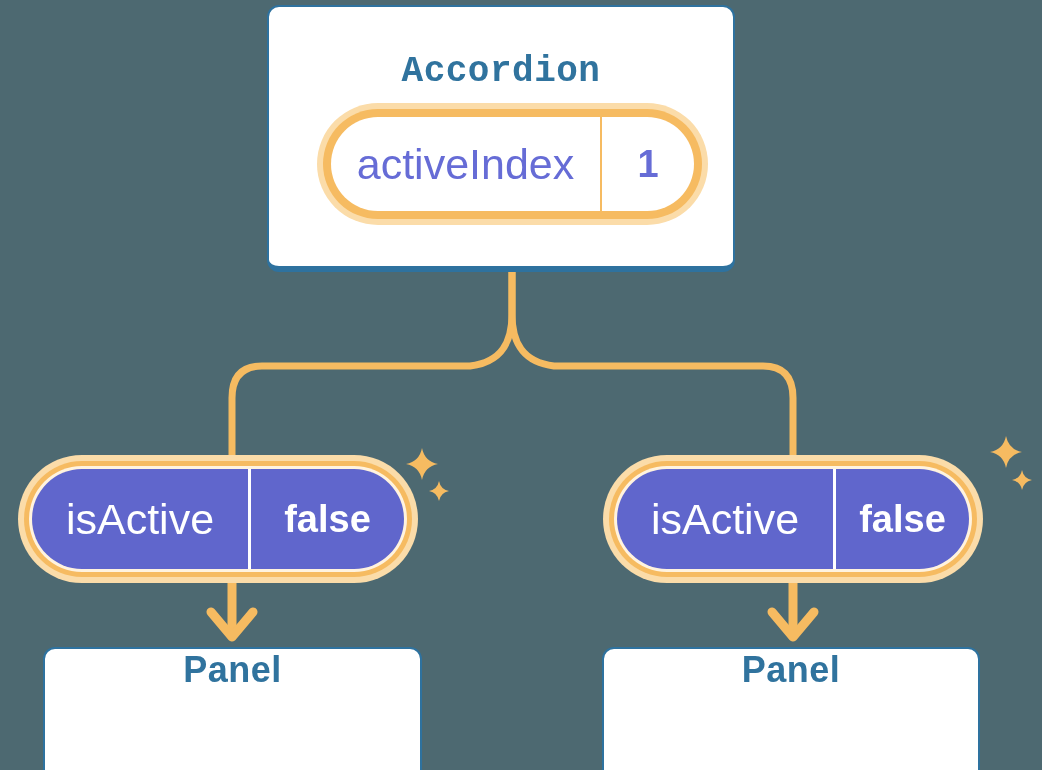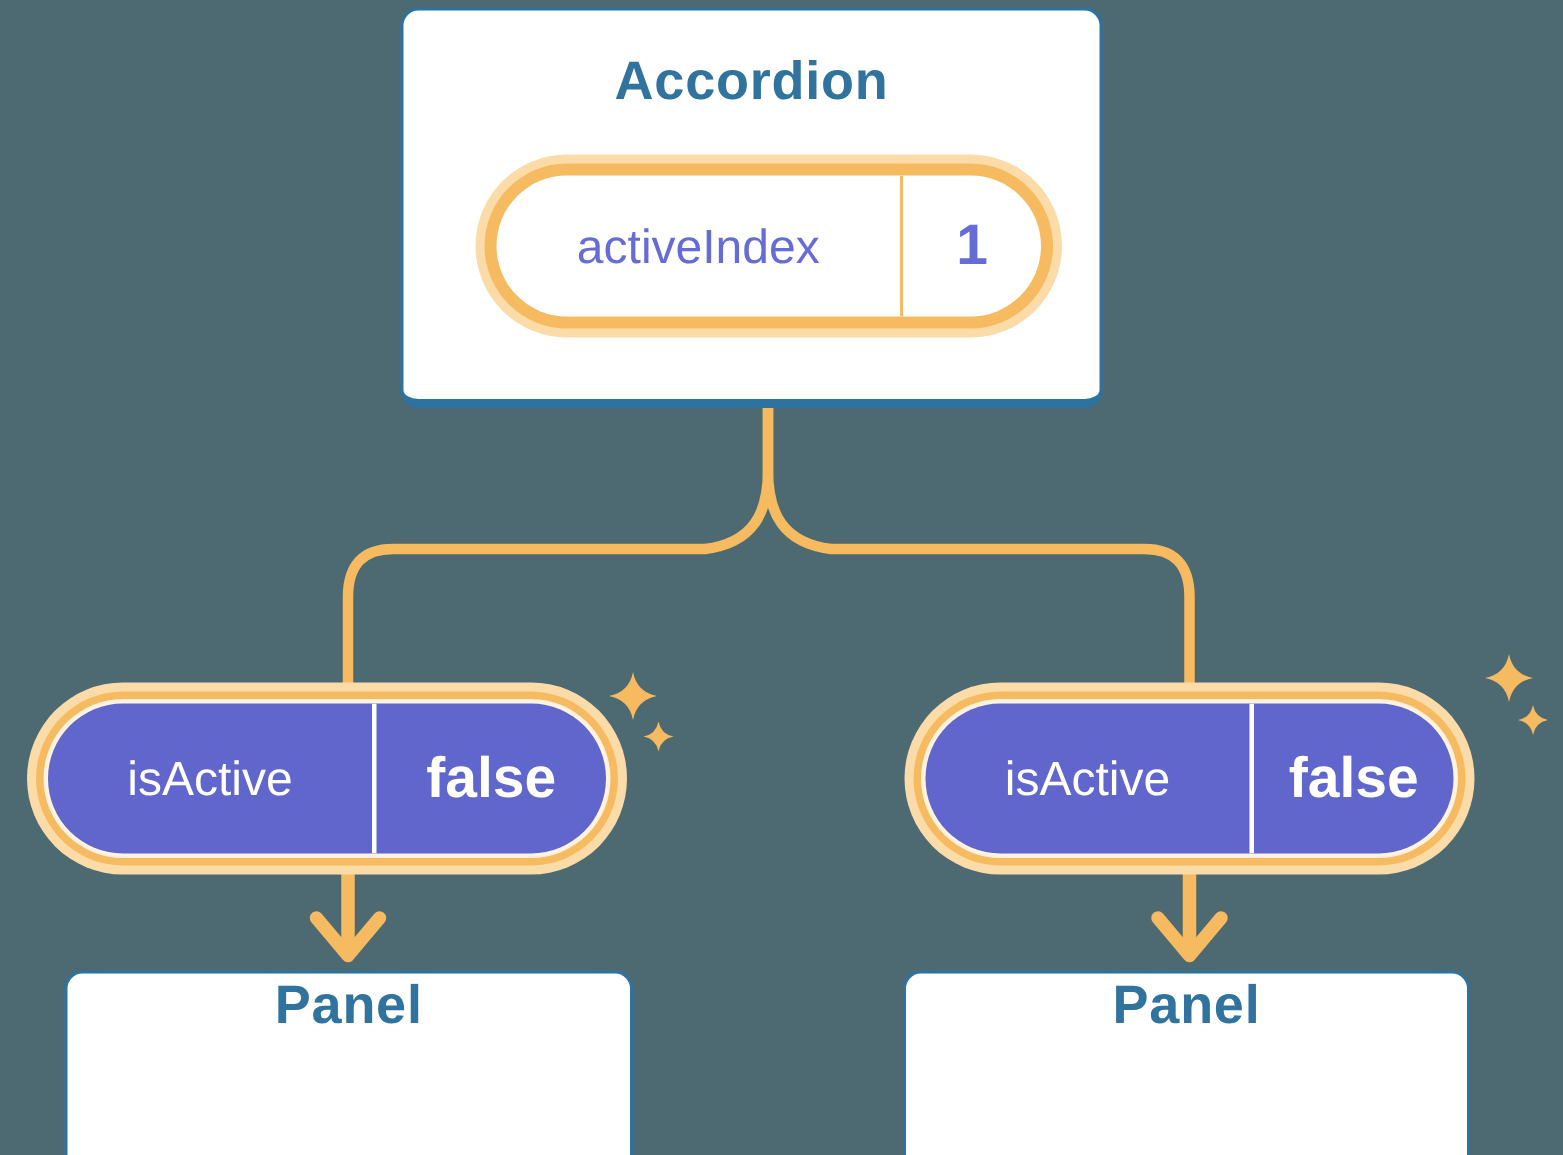--- a/index.html
+++ b/index.html
@@ -14,39 +14,39 @@
   .card{
     position:absolute;background:var(--white);
     border:2px solid var(--box-border);border-bottom-width:6px;
     border-radius:12px;color:var(--box-text);
   }
   .card-title{
     text-align:center;font-size:36px;font-weight:700;color:var(--box-text);
     letter-spacing:.5px;
   }
   #accordion-box{left:267px;top:5px;width:468px;height:267px;}
-  #accordion-box .card-title{margin-top:26px;}
+  #accordion-box .card-title{margin-top:44px;font-family:Liberation Mono, monospace;}
 
   .panel-box{display:flex;justify-content:center;height:147px;}
   #panel-left{left:43px;top:647px;width:379px;}
   #panel-right{left:602px;top:647px;width:378px;}
 
   .pill{
     position:absolute;display:flex;background:var(--halo);
     border-radius:999px;padding:6px;
   }
   .pill-mid{flex:1;display:flex;background:var(--line);border-radius:999px;padding:8px;}
   .pill-inner{
     flex:1;display:flex;align-items:stretch;border-radius:999px;overflow:hidden;
   }
   .state .pill-inner{background:var(--white);}
   .prop  .pill-inner{background:var(--purple);box-shadow:0 0 0 3px var(--cream);text-align:center;}
 
   .pill-name{flex:1;display:flex;align-items:center;justify-content:center;
-    font-size:32px;}
+    font-size:43px;}
   .pill-value{display:flex;align-items:center;justify-content:center;
     font-size:38px;font-weight:700;}
   .pill-divider{width:3px;}
   .state .pill-name{color:var(--indigo);}
   .state .pill-value{color:var(--indigo);}
   .state .pill-divider{width:2px;background:var(--line);}
   .prop .pill-name,.prop .pill-value{color:var(--white);}
   .prop .pill-divider{background:var(--white);}
 
   #state-pill{left:317px;top:103px;width:391px;height:122px;}

